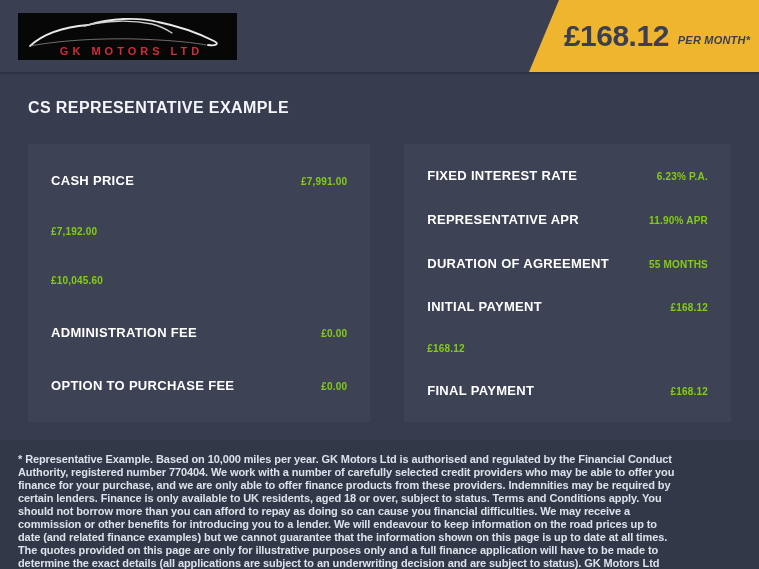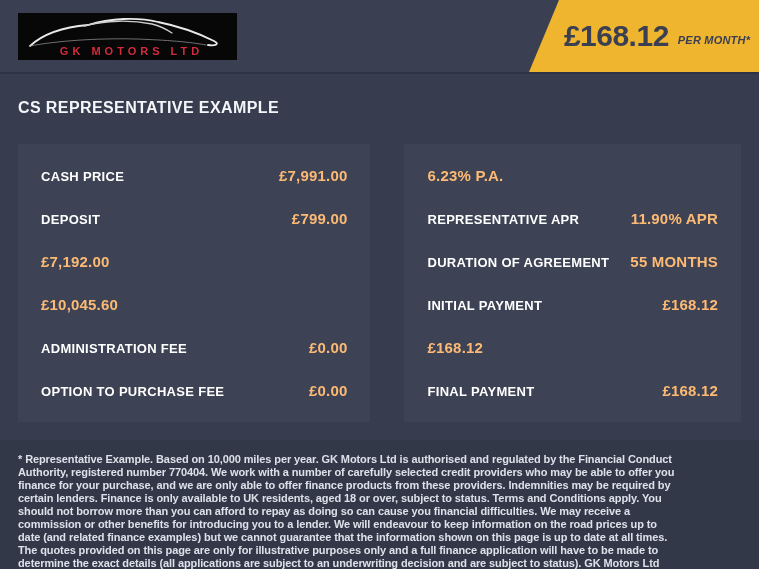--- a/index.html
+++ b/index.html
@@ -62,21 +62,21 @@
   .price-period {
     color:#3a3f52;
     font-size:11px;
     font-weight:bold;
     letter-spacing:0.2px;
     padding-top:8px;
     font-style:italic;
   }
 
   
-  .main { padding:0 18px; }
+  .main { padding:0 28px; }
   .page-title {
     margin-top:25px;
     font-size:16px;
     font-weight:bold;
     letter-spacing:0.4px;
     color:#f3f5f8;
   }
   .panels {
     display:flex;
     gap:34px;
@@ -98,24 +98,24 @@
     align-items:baseline;
   }
   .fin-label {
     font-size:13px;
     font-weight:bold;
     letter-spacing:0.3px;
     color:#ffffff;
     white-space:nowrap;
   }
   .fin-value {
-    font-size:15px;
+    font-size:10px;
     font-weight:bold;
     letter-spacing:0.2px;
-    color:#fdba74;
+    color:#84cc16;
     white-space:nowrap;
   }
 
   
   .footer {
     margin-top:18px;
     background:#333848;
     height:132px;
     padding:13px 18px 0 18px;
   }
@@ -150,41 +150,38 @@
   <div class="page-title">CS REPRESENTATIVE EXAMPLE</div>
 
   <div class="panels">
 
     <div class="panel panel-left">
       <div class="fin-row">
         <span class="fin-label">CASH PRICE</span>
         <span class="fin-value">£7,991.00</span>
       </div>
       <div class="fin-row">
-        <span class="fin-label">DEPOSIT</span>
-        <span class="fin-value">£799.00</span>
-      </div>
-      <div class="fin-row">
         <span class="fin-value">£7,192.00</span>
       </div>
       <div class="fin-row">
         <span class="fin-value">£10,045.60</span>
       </div>
       <div class="fin-row">
         <span class="fin-label">ADMINISTRATION FEE</span>
         <span class="fin-value">£0.00</span>
       </div>
       <div class="fin-row">
         <span class="fin-label">OPTION TO PURCHASE FEE</span>
         <span class="fin-value">£0.00</span>
       </div>
     </div>
 
     <div class="panel panel-right">
       <div class="fin-row">
+        <span class="fin-label">FIXED INTEREST RATE</span>
         <span class="fin-value">6.23% P.A.</span>
       </div>
       <div class="fin-row">
         <span class="fin-label">REPRESENTATIVE APR</span>
         <span class="fin-value">11.90% APR</span>
       </div>
       <div class="fin-row">
         <span class="fin-label">DURATION OF AGREEMENT</span>
         <span class="fin-value">55 MONTHS</span>
       </div>

